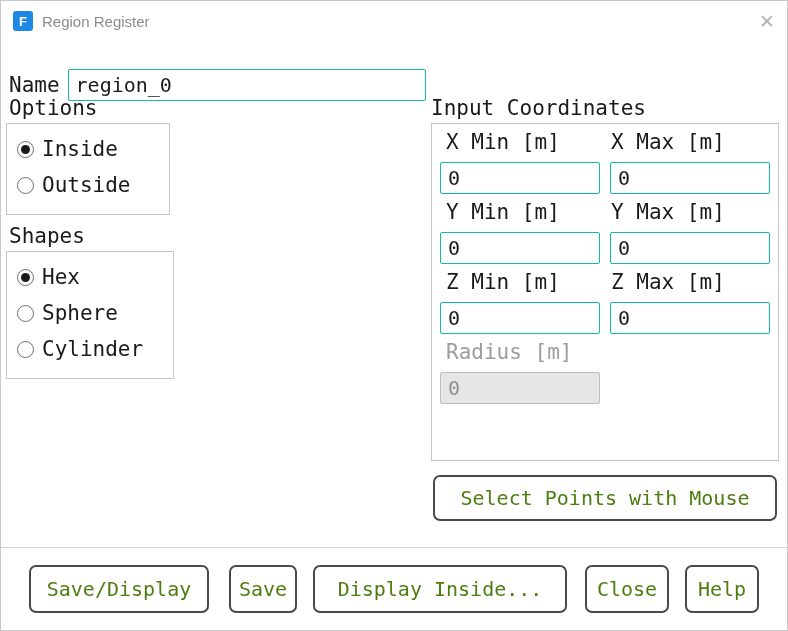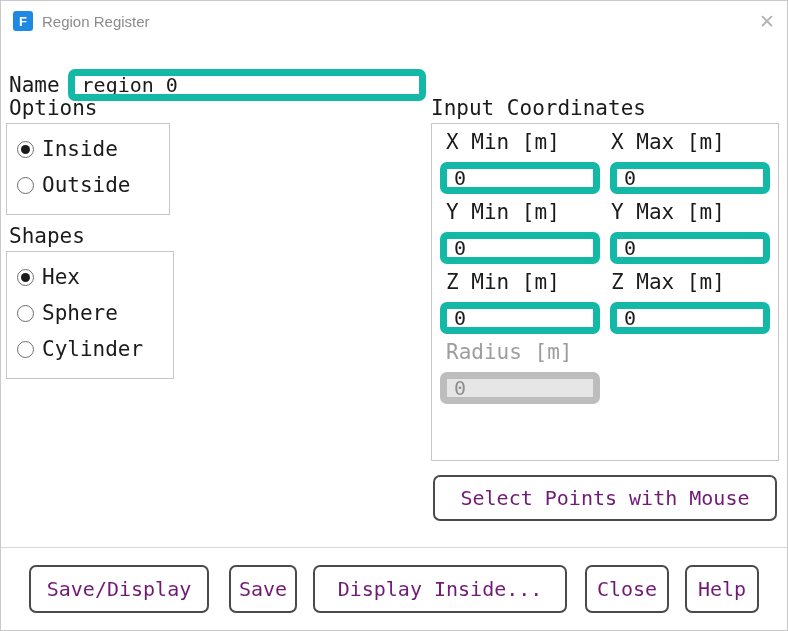--- a/index.html
+++ b/index.html
@@ -47,22 +47,22 @@
     cursor:default;
     font-family:"Liberation Sans", sans-serif;
   }
   
   .name-row { position:absolute; top:68px; left:8px; display:flex; align-items:center;justify-content:flex-end; }
   .label { font-size:21px; color:#1a1a1a; }
   .text-input {
     font-family:"DejaVu Sans Mono","Liberation Mono",monospace;
     font-size:20px;
     color:#1a1a1a;
-    border:7px solid #14b8a6;
-    border-radius:7px;
+    border:1px solid #14b8a6;
+    border-radius:2px;
     height:32px;
     padding:0 7px;
     background:#fff;
     outline:none;
   }
   .name-row .text-input { width:358px; margin-left:8px; }
   
   .group-title { position:absolute; font-size:21px; color:#1a1a1a; }
   .group-box {
     position:absolute;
@@ -101,21 +101,21 @@
   .label.disabled { color:#9d9d9d; }
   .text-input:disabled, .text-input.disabled {
     background:#e6e6e6;
     border-color:#bdbdbd;
     color:#8f8f8f;
   }
   
   .btn {
     font-family:"DejaVu Sans Mono","Liberation Mono",monospace;
     font-size:20px;
-    color:#701a75;
+    color:#4d7c0f;
     background:#ffffff;
     border:2px solid #4a4a4a;
     border-radius:7px;
     display:inline-flex; align-items:center; justify-content:center;
     cursor:default;
     white-space:nowrap;
   }
   .select-points-btn {
     position:absolute;
     left:432px; top:474px;

